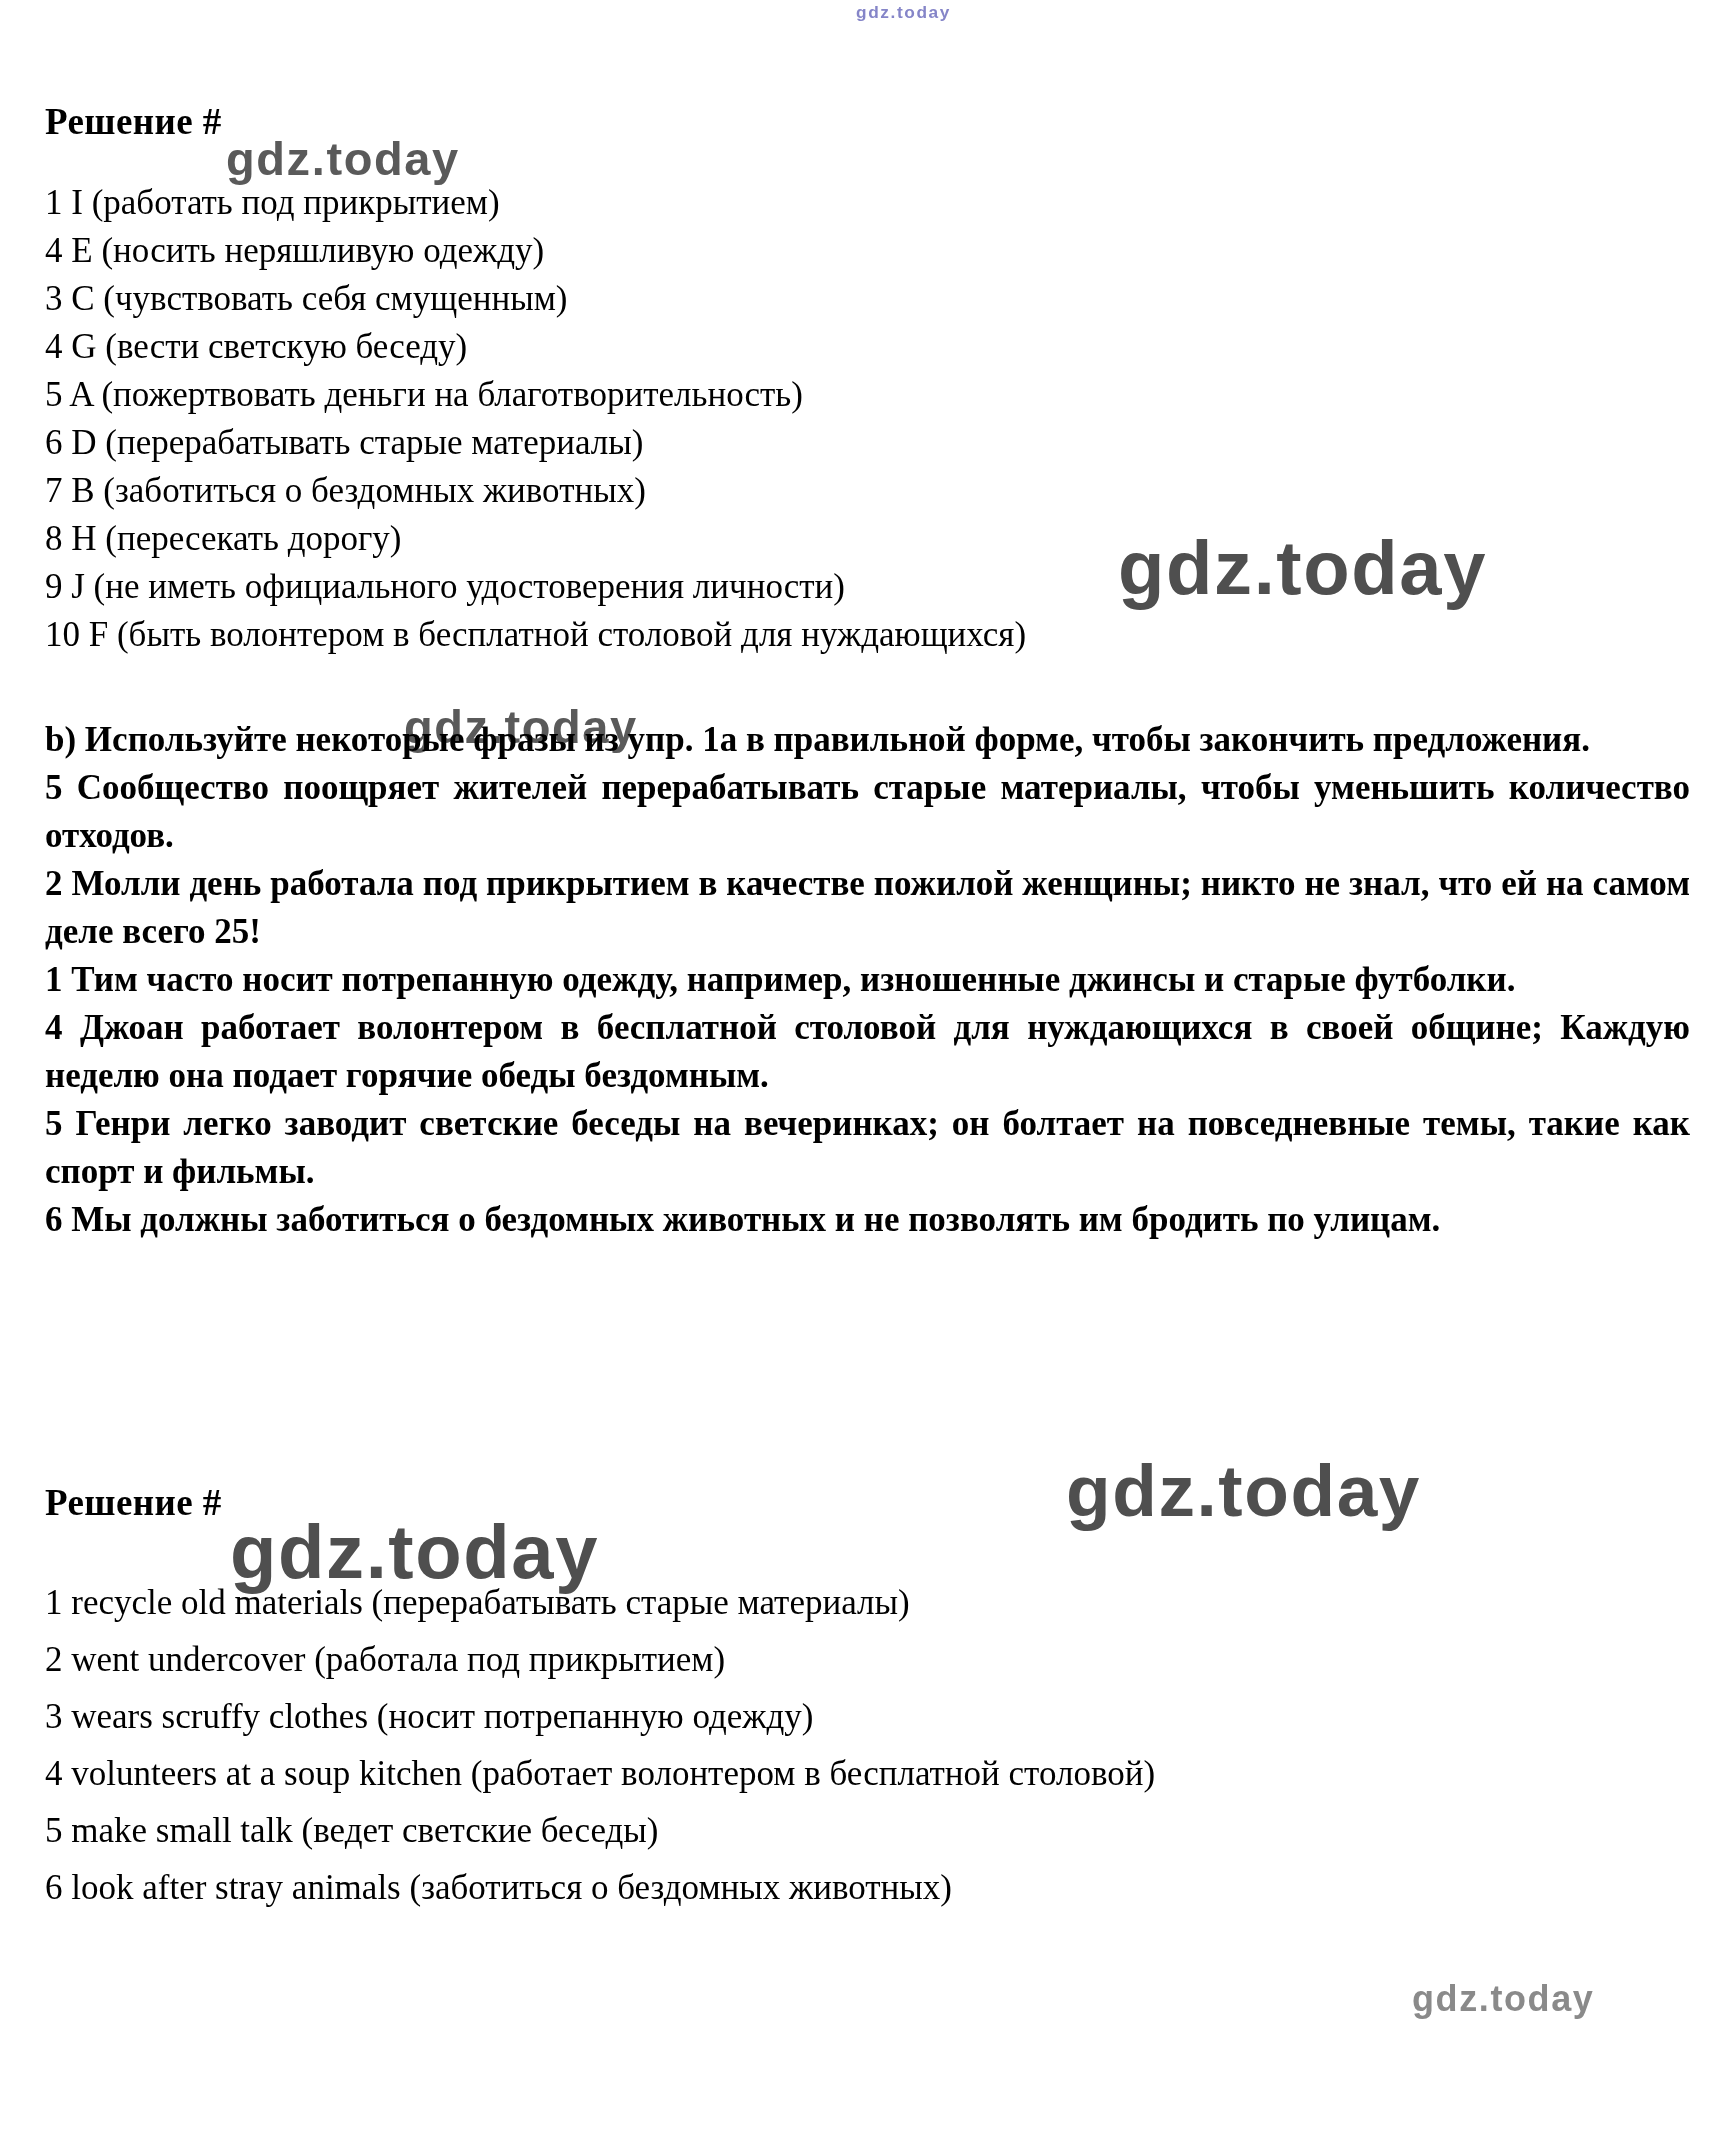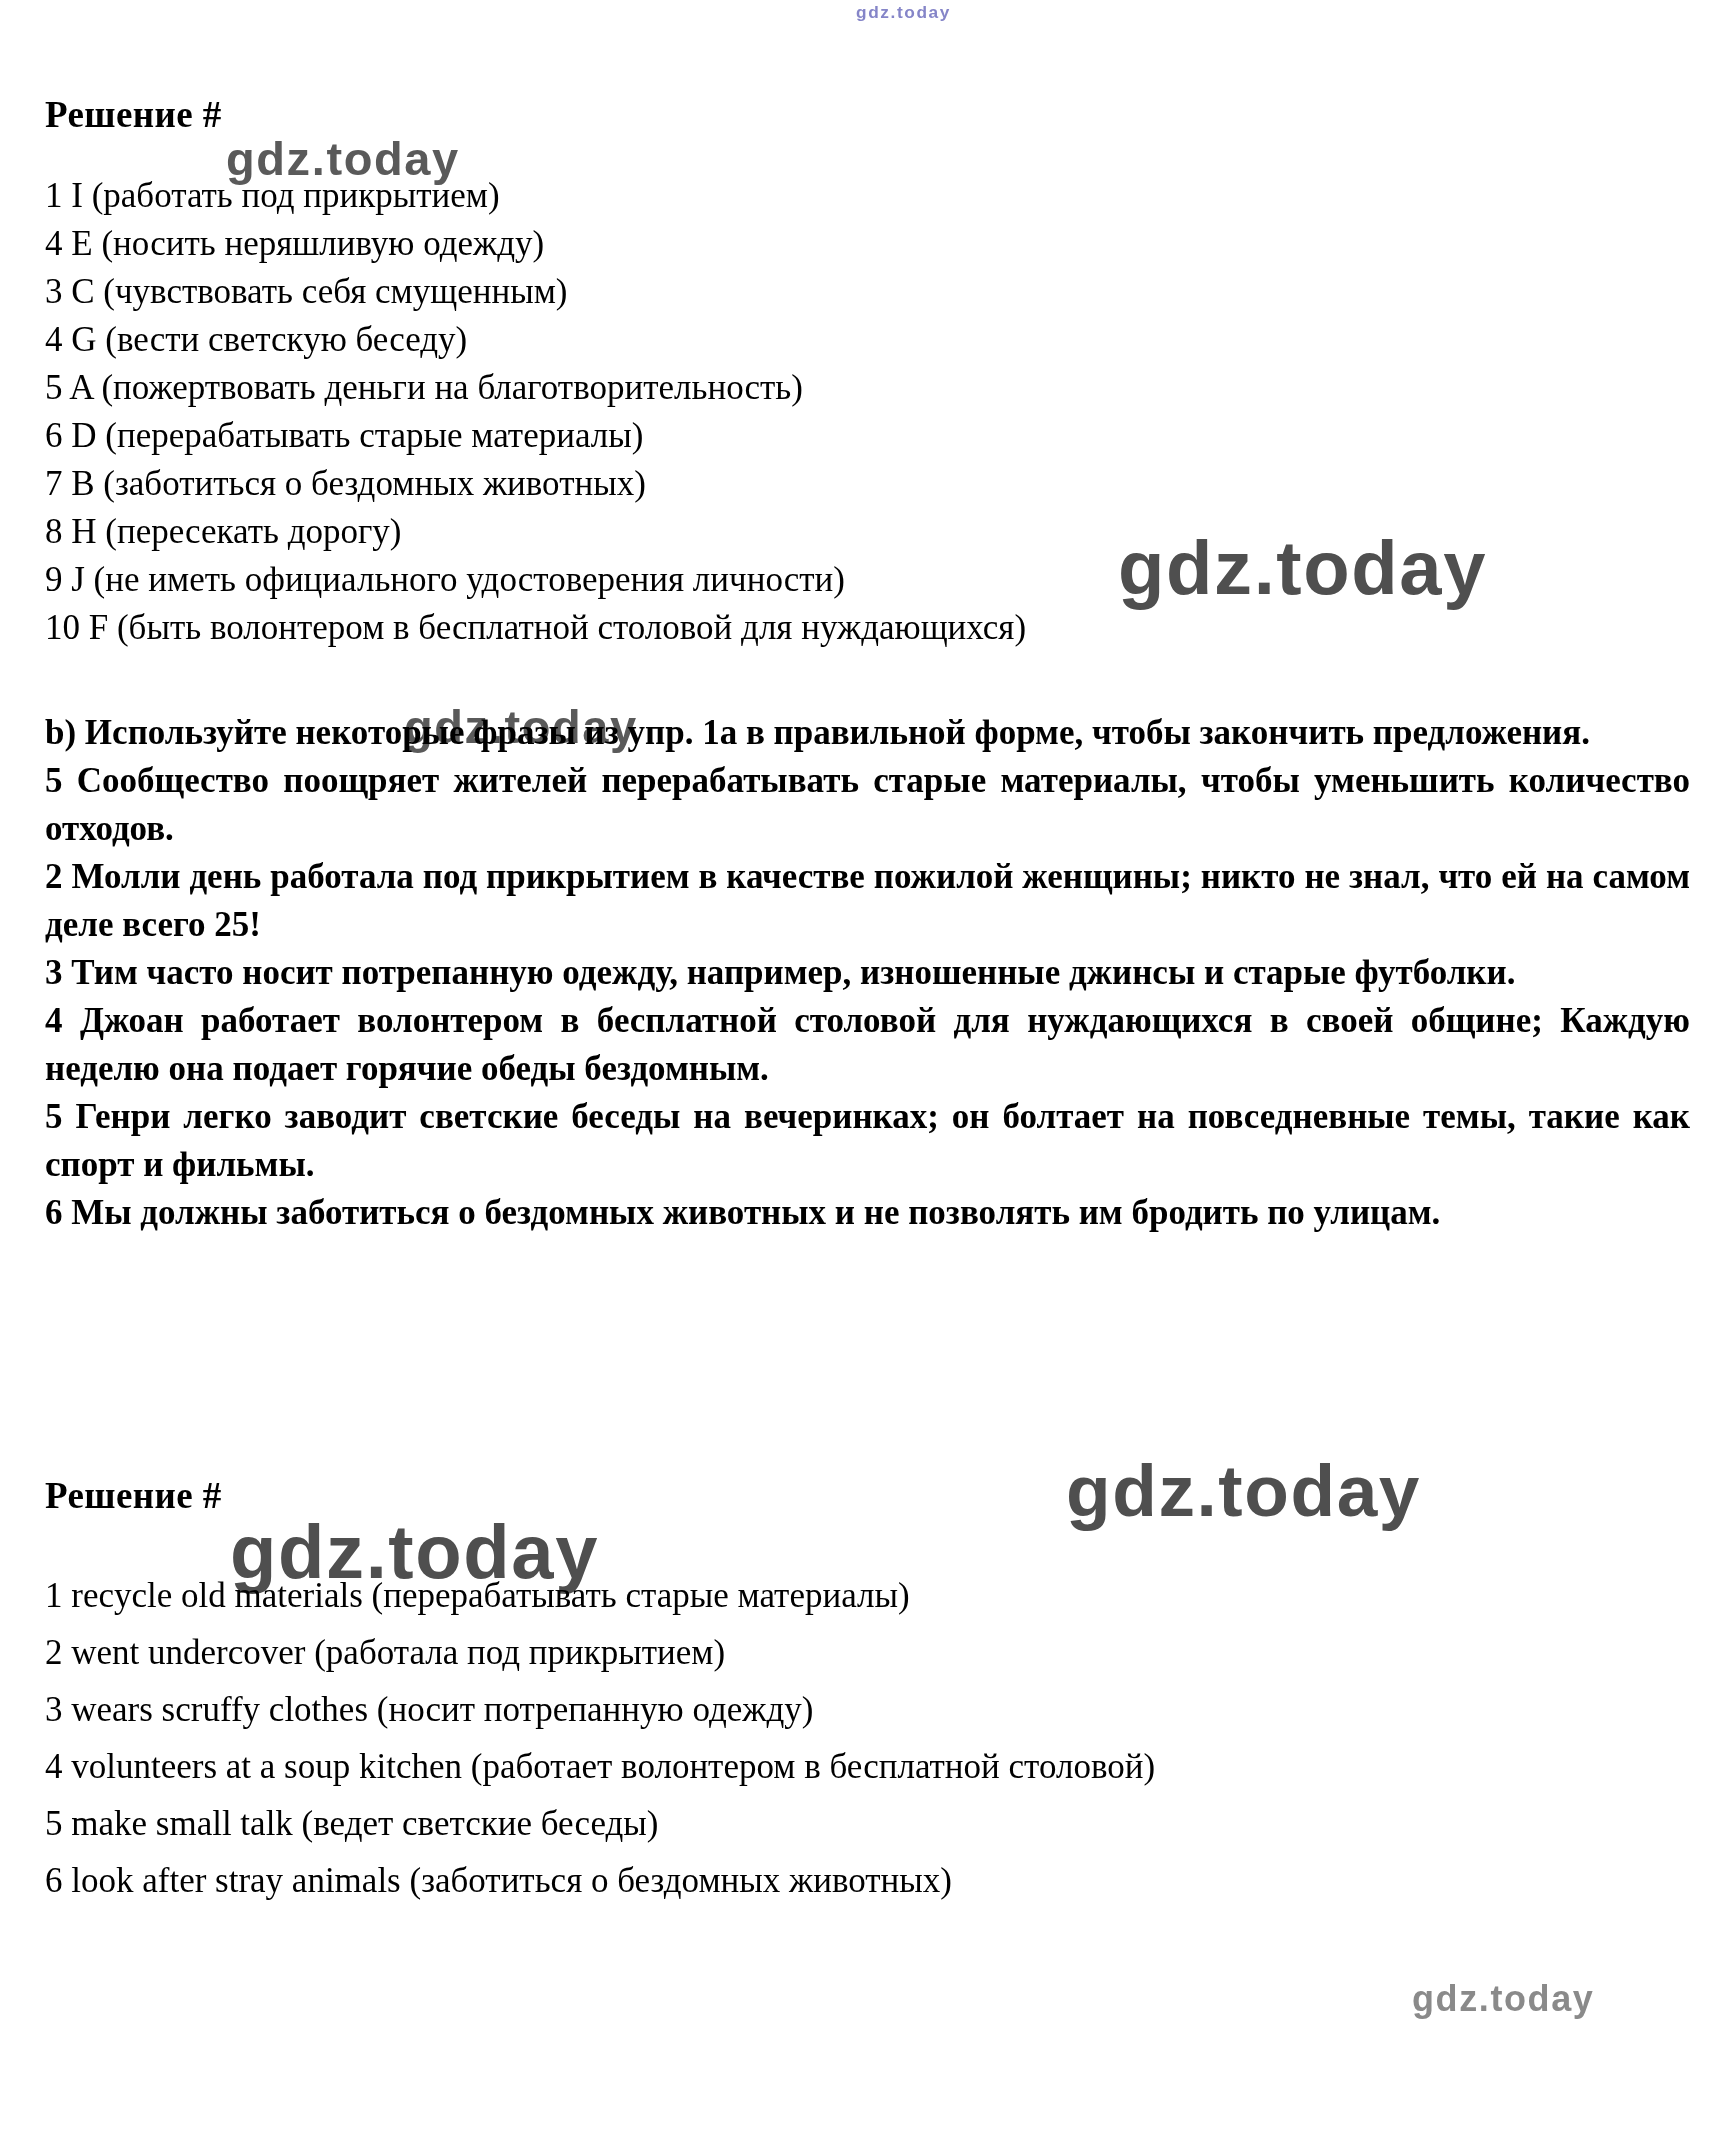--- a/index.html
+++ b/index.html
@@ -8,21 +8,21 @@
     background:#ffffff;
   }
   body {
     position:relative;
     overflow:hidden;
     font-family:"Liberation Serif","DejaVu Serif",serif;
     color:#000000;
   }
   .content {
     position:absolute;
-    left:45px; top:93px;
+    left:45px; top:100px;
     width:1645px;
   }
   .heading {
     font-size:37px;
     font-weight:bold;
     letter-spacing:0.4px;
   }
   .list1 {
     margin-top:36px;
     font-size:35px;
@@ -92,21 +92,21 @@
     <div class="line">7 B (заботиться о бездомных животных)</div>
     <div class="line">8 H (пересекать дорогу)</div>
     <div class="line">9 J (не иметь официального удостоверения личности)</div>
     <div class="line">10 F (быть волонтером в бесплатной столовой для нуждающихся)</div>
   </div>
 
   <div class="section-b">
     <p>b) Используйте некоторые фразы из упр. 1a в правильной форме, чтобы закончить предложения.</p>
     <p>5 Сообщество поощряет жителей перерабатывать старые материалы, чтобы уменьшить количество отходов.</p>
     <p>2 Молли день работала под прикрытием в качестве пожилой женщины; никто не знал, что ей на самом деле всего 25!</p>
-    <p>3 Тим часто носит потрепанную одежду, например, изношенные джинсы и старые футболки.</p>
+    <p>1 Тим часто носит потрепанную одежду, например, изношенные джинсы и старые футболки.</p>
     <p>4 Джоан работает волонтером в бесплатной столовой для нуждающихся в своей общине; Каждую неделю она подает горячие обеды бездомным.</p>
     <p>5 Генри легко заводит светские беседы на вечеринках; он болтает на повседневные темы, такие как спорт и фильмы.</p>
     <p>6 Мы должны заботиться о бездомных животных и не позволять им бродить по улицам.</p>
   </div>
 
   <div class="heading heading2">Решение #</div>
 
   <div class="list2">
     <div class="line">1 recycle old materials (перерабатывать старые материалы)</div>
     <div class="line">2 went undercover (работала под прикрытием)</div>

